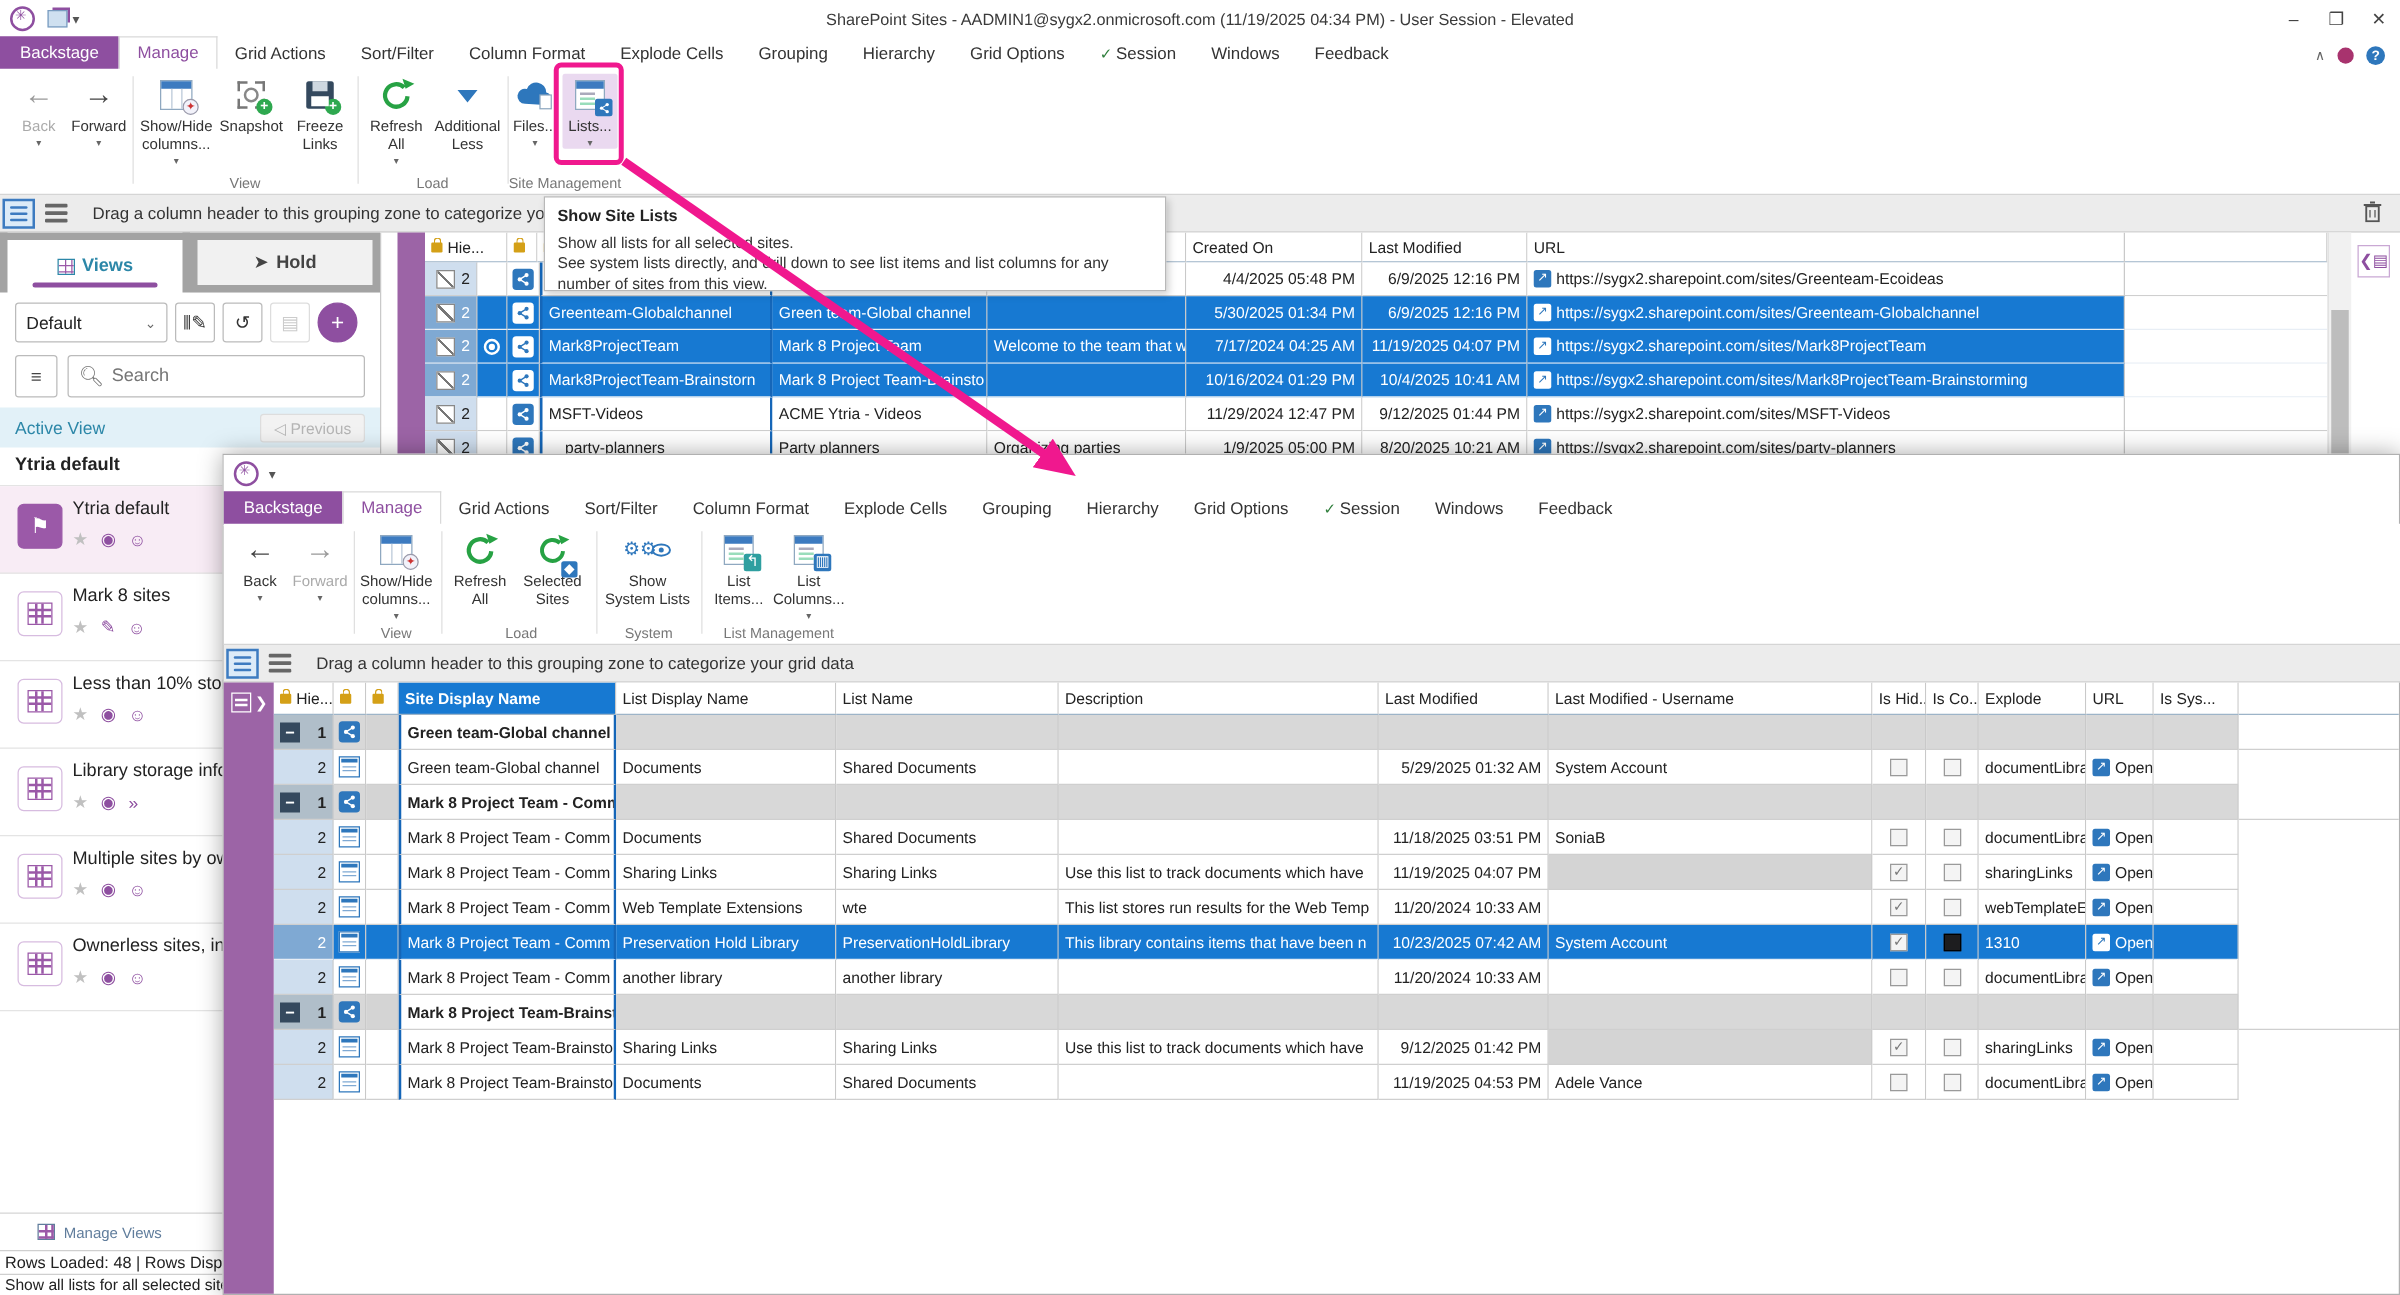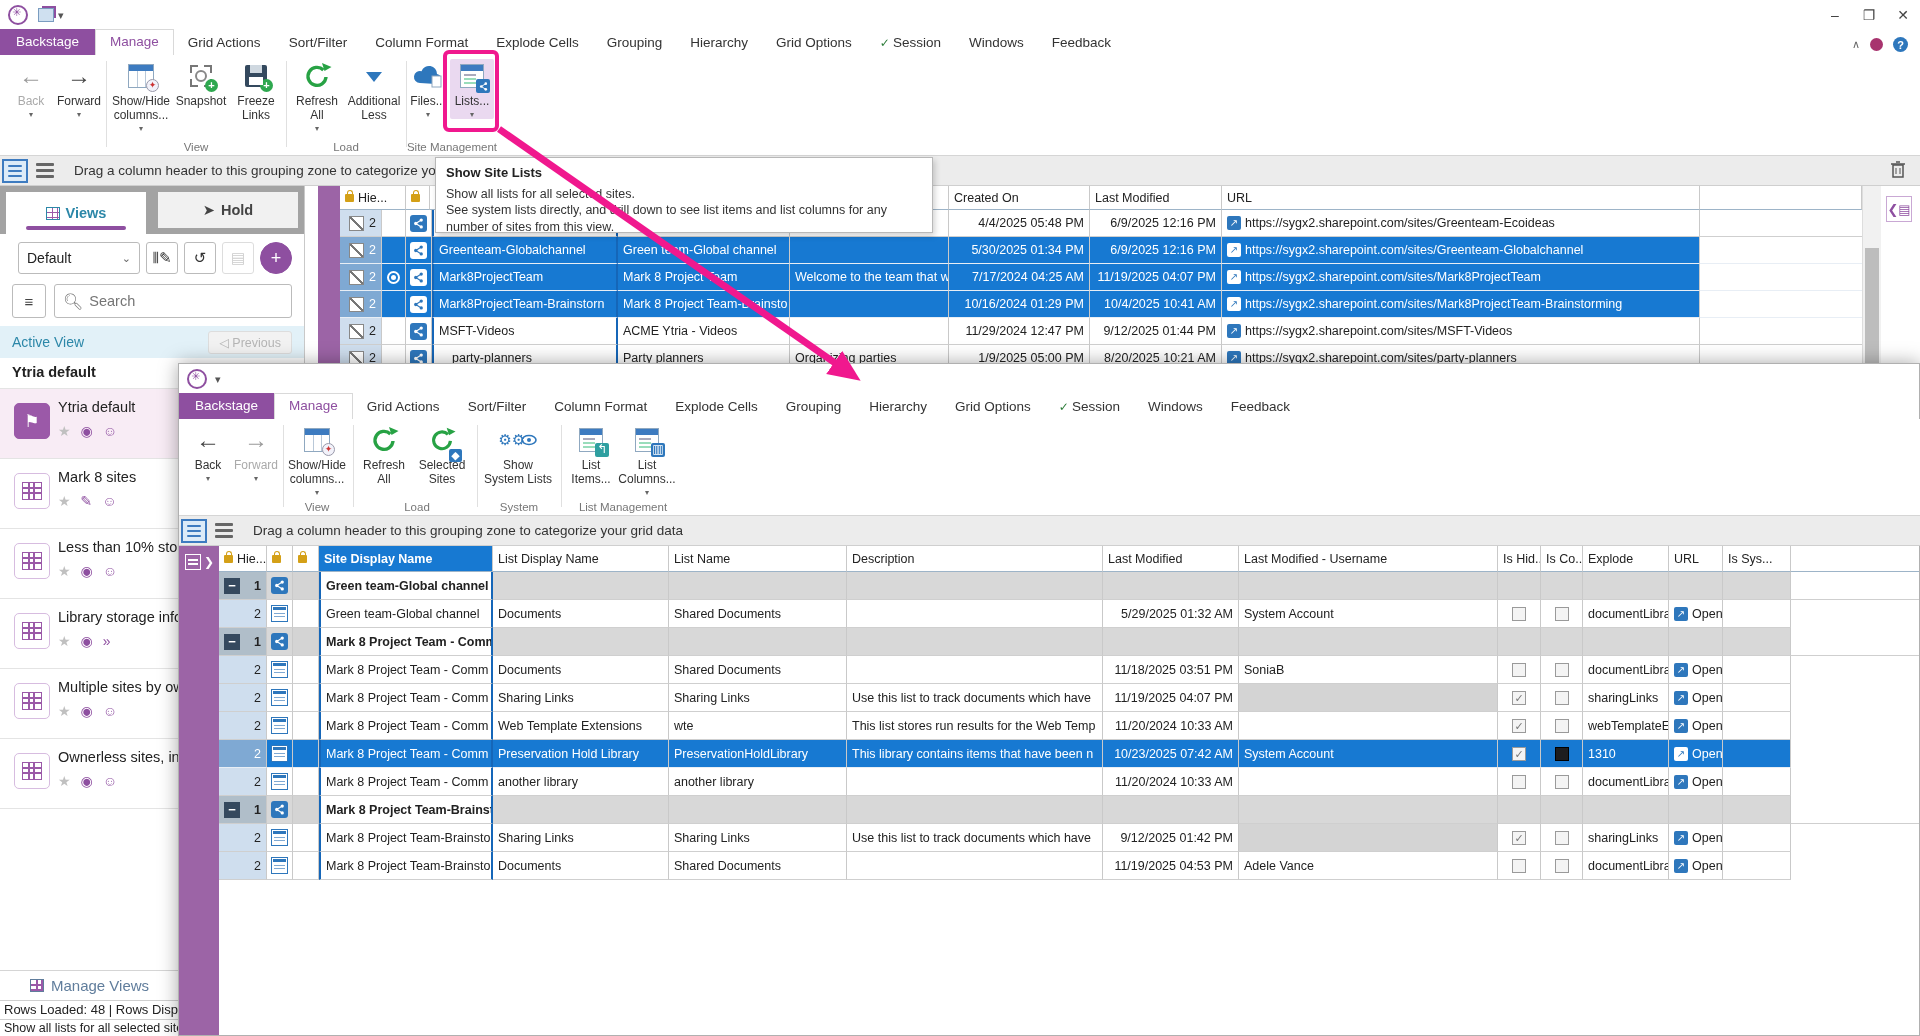--- a/index.html
+++ b/index.html
@@ -101,21 +101,21 @@
   #back-scroll { left:1862px; top:186px; width:19px; height:177px; background:#f1f1f1; border-left:1px solid #ddd; }
   #back-scroll .thumb { position:absolute; left:2px; right:2px; top:62px; bottom:0; background:#bdbdbd; }
   #panel-toggle { left:1886px; top:196px; width:26px; height:26px; border:1px solid #c9a8d4; background:#fff; display:flex; align-items:center; justify-content:center; color:#8E4FA0; font-size:13px; }
 
   
   #sidebar { left:0; top:186px; width:305px; height:850px; background:#fff; border-right:1px solid #c9c9c9; }
   .sb-tabs { display:flex; height:48px; }
   .sb-tab { flex:1; display:flex; align-items:center; justify-content:center; gap:6px; font-size:14.5px; font-weight:bold; color:#444; background:#f1f1f1; border:6px solid #a3a3a3; }
   .sb-tab.active { background:#fff; color:#2C87A8; border-bottom:none; position:relative; }
   .sb-tab.active:after { content:""; position:absolute; left:20px; right:20px; bottom:4px; height:4px; background:#8E4FA0; border-radius:2px; }
-  .sb-controls { display:flex; align-items:center; gap:6px; padding:8px 12px 4px;justify-content:flex-end; }
+  .sb-controls { display:flex; align-items:center; gap:6px; padding:8px 12px 4px; }
   .sb-select { width:122px; height:32px; border:1px solid #bbb; border-radius:3px; font-size:14px; display:flex; align-items:center; padding:0 8px; justify-content:space-between; color:#222; }
   .sb-iconbtn { width:32px; height:32px; border:1px solid #bbb; border-radius:3px; display:flex; align-items:center; justify-content:center; font-size:15px; color:#333; background:#fff; }
   .sb-iconbtn.disabled { color:#ccc; border-color:#ddd; }
   .sb-iconbtn.purple { background:#8E4FA0; color:#fff; border-color:#8E4FA0; border-radius:16px; font-size:18px; }
   .sb-search { display:flex; gap:8px; padding:6px 12px 8px; }
   .sb-filter { width:34px; height:34px; border:1px solid #bbb; border-radius:3px; display:flex; align-items:center; justify-content:center; color:#444; font-size:15px; }
   .sb-searchbox { flex:1; height:34px; border:1px solid #bbb; border-radius:3px; display:flex; align-items:center; padding:0 8px; gap:6px; }
   .sb-searchbox input { border:none; outline:none; font-size:14.5px; width:100%; color:#333; font-family:inherit; }
   .sb-activebar { height:32px; background:#e2f1f8; display:flex; align-items:center; padding:0 12px; }
   .sb-activebar .lbl { color:#2C87A8; font-size:14px; }
@@ -124,21 +124,21 @@
   .sb-item { height:70px; border-bottom:1px solid #e4e4e4; position:relative; padding:10px 0 0 14px; }
   .sb-item.sel { background:#f8ecf5; }
   .sb-item .itico { position:absolute; left:14px; top:14px; width:36px; height:36px; border-radius:5px; border:1px solid #d7bce0; background:#fff; display:flex; align-items:center; justify-content:center; }
   .sb-item.sel .itico { background:#9B59A8; border-color:#9B59A8; color:#fff; font-size:17px; }
   .sb-item .t { margin-left:44px; font-size:14.5px; color:#222; white-space:nowrap; overflow:hidden; }
   .sb-item .subs { margin-left:44px; margin-top:8px; display:flex; gap:10px; font-size:14px; color:#8E4FA0; align-items:center; }
   .sb-item .subs .star { color:#c0c0c0; }
   .tbl-glyph { width:20px; height:18px; border:1.5px solid #9B59A8; position:relative; }
   .tbl-glyph:before { content:""; position:absolute; left:0; right:0; top:4px; height:1.5px; background:#9B59A8; box-shadow:0 5px 0 #9B59A8; }
   .tbl-glyph:after { content:""; position:absolute; top:0; bottom:0; left:5px; width:1.5px; background:#9B59A8; box-shadow:5px 0 0 #9B59A8; }
-  #manage-views { left:0; top:970px; width:305px; height:30px; border-top:1px solid #d5d5d5; display:flex; align-items:center; gap:7px; padding-left:30px; color:#607D9C; font-size:15px; background:#fff; }
+  #manage-views { left:0; top:970px; width:305px; height:30px; border-top:1px solid #d5d5d5; display:flex; align-items:center; gap:7px; padding-left:30px; color:#607D9C; font-size:12px; background:#fff; }
   #status1 { left:0; top:1000px; width:305px; height:19px; border-top:1px solid #cfcfcf; font-size:13px; padding:1px 0 0 4px; background:#fff; white-space:nowrap; overflow:hidden; }
   #status2 { left:0; top:1019px; width:305px; height:17px; border-top:1px solid #cfcfcf; font-size:12.5px; padding:1px 0 0 4px; background:#fff; white-space:nowrap; overflow:hidden; }
 
   
   #tooltip { left:435px; top:157px; width:498px; height:76px; background:#fff; border:1px solid #b8b8b8; box-shadow:2px 3px 6px rgba(0,0,0,.18); padding:7px 10px; z-index:40; }
   #tooltip .tt { font-size:13px; font-weight:bold; margin-bottom:6px; }
   #tooltip .tb { font-size:12.5px; color:#333; line-height:1.3; }
 
   
   #pink-box { left:443px; top:50px; width:56px; height:82px; border:4px solid #F0188E; border-radius:6px; z-index:45; }
@@ -153,20 +153,21 @@
 </style>
 </head>
 <body>
 
 <div class="abs" id="back-win">
 
   <div class="titlebar">
     <span class="logo"></span>
     <span class="copywin"></span>
     <span class="qat-caret">▾</span>
+    <div class="title-center">SharePoint Sites - AADMIN1@sygx2.onmicrosoft.com (11/19/2025 04:34 PM) - User Session - Elevated</div>
     <div class="win-ctrls">
       <span class="win-ctrl">–</span>
       <span class="win-ctrl">❐</span>
       <span class="win-ctrl">✕</span>
     </div>
   </div>
 
   <div class="tabrow" id="back-tabs">
     <div class="tab backstage">Backstage</div>
       <div class="tab active">Manage</div>

